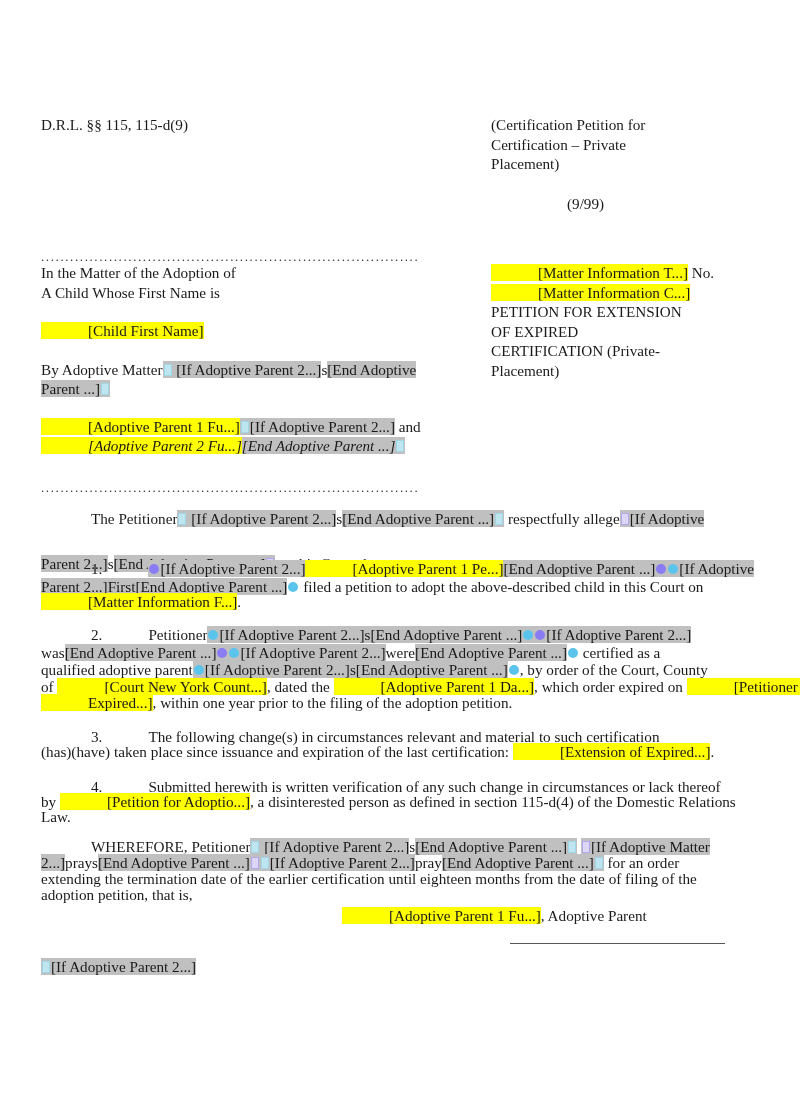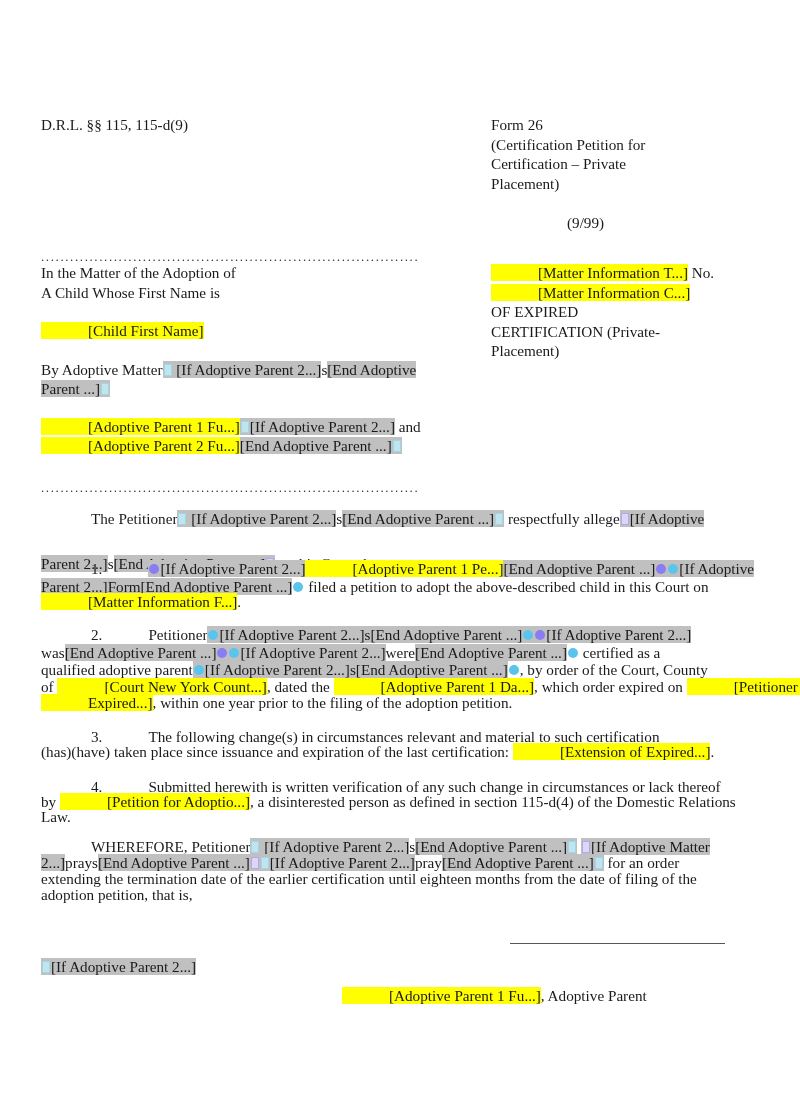--- a/index.html
+++ b/index.html
@@ -18,21 +18,20 @@
   .dots { position:absolute; white-space:nowrap; letter-spacing:1.6px; color:#333; font-size:13px; line-height:14px; }
   .sigline { position:absolute; border-top:1px solid #555; height:0; }
   .indent { display:inline-block; width:50px; }
   .tab { display:inline-block; width:46px; }
 </style>
 </head>
 <body>
 
 <div class="abs" style="left:41px;top:115px;">D.R.L. §§ 115, 115-d(9)</div>
 <div class="blk" style="left:491px;top:115px;width:260px;">
-  <div>Form 26</div>
   <div>(Certification Petition for</div>
   <div>Certification – Private</div>
   <div>Placement)</div>
   <div style="padding-left:76px;margin-top:20px;">(9/99)</div>
 </div>
 
 <div class="dots" style="left:41px;top:250px;">..............................................................................</div>
 
 <div class="abs" style="left:41px;top:263px;">In the Matter of the Adoption of</div>
 <div class="abs" style="left:41px;top:283px;">A Child Whose First Name is</div>
@@ -41,46 +40,47 @@
 <div class="abs" style="left:41px;top:360px;">
   <span>By Adoptive Matter</span><span class="hl-g"><span class="mk sq-cyan"></span> <span>[If Adoptive Parent 2...]</span></span><span>s</span><span class="hl-g">[End Adoptive</span>
 </div>
 <div class="abs" style="left:41px;top:379px;">
   <span class="hl-g"><span>Parent ...]</span><span class="mk sq-cyan"></span></span>
 </div>
 
 <div class="abs" style="left:41px;top:417px;">
   <span class="hl-y">[Adoptive Parent 1 Fu...]</span><span class="hl-g"><span class="mk sq-cyan"></span><span>[If Adoptive Parent 2...]</span></span><span> and</span>
 </div>
-<div class="abs" style="left:41px;top:436px;">
+<div class="abs" style="left:41px;top:436px;font-style:italic;">
   <span class="hl-y">[Adoptive Parent 2 Fu...]</span><span class="hl-g"><span>[End Adoptive Parent ...]</span><span class="mk sq-cyan"></span></span>
 </div>
 
 <div class="dots" style="left:41px;top:481px;">..............................................................................</div>
 
 <div class="blk" style="left:491px;top:263px;width:260px;">
   <div style="white-space:nowrap;"><span class="hl-y">[Matter Information T...]</span><span> No.</span></div>
   <div style="white-space:nowrap;"><span class="hl-y">[Matter Information C...]</span></div>
+  <div>PETITION FOR EXTENSION</div>
   <div>OF EXPIRED</div>
   <div>CERTIFICATION (Private-</div>
   <div>Placement)</div>
 </div>
 
 <div class="abs" style="left:41px;top:509px;">
   <span class="indent"></span><span>The Petitioner</span><span class="hl-g"><span class="mk sq-cyan"></span> <span>[If Adoptive Parent 2...]</span></span><span>s</span><span class="hl-g"><span>[End Adoptive Parent ...]</span><span class="mk sq-cyan"></span></span><span> respectfully allege</span><span class="hl-g"><span class="mk sq-violet"></span><span>[If Adoptive</span></span>
 </div>
 <div class="abs" style="left:41px;top:554px;">
   <span class="hl-g">Parent 2...]</span><span>s</span><span class="hl-g"><span>[End Adoptive Parent ...]</span><span class="mk sq-violet"></span></span><span> to this Court that:</span>
 </div>
 
 <div class="abs" style="left:41px;top:559px;">
   <span class="indent"></span><span>1.</span><span class="tab"></span><span class="hl-g"><span class="dot violet"></span><span>[If Adoptive Parent 2...]</span></span><span class="hl-y">[Adoptive Parent 1 Pe...]</span><span class="hl-g"><span>[End Adoptive Parent ...]</span><span class="dot violet"></span><span class="dot cyan"></span><span>[If Adoptive</span></span>
 </div>
 <div class="abs" style="left:41px;top:577px;">
-  <span class="hl-g"><span>Parent 2...]</span><span>Form</span><span>[End Adoptive Parent ...]</span></span><span class="dot cyan"></span><span> filed a petition to adopt the above-described child in this Court on</span>
+  <span class="hl-g"><span>Parent 2...]</span><span>First</span><span>[End Adoptive Parent ...]</span></span><span class="dot cyan"></span><span> filed a petition to adopt the above-described child in this Court on</span>
 </div>
 <div class="abs" style="left:41px;top:592px;">
   <span class="hl-y">[Matter Information F...]</span><span>.</span>
 </div>
 
 <div class="abs" style="left:41px;top:625px;">
   <span class="indent"></span><span>2.</span><span class="tab"></span><span>Petitioner</span><span class="hl-g"><span class="dot cyan"></span><span>[If Adoptive Parent 2...]</span><span>s</span><span>[End Adoptive Parent ...]</span><span class="dot cyan"></span><span class="dot violet"></span><span>[If Adoptive Parent 2...]</span></span>
 </div>
 <div class="abs" style="left:41px;top:643px;">
   <span>was</span><span class="hl-g"><span>[End Adoptive Parent ...]</span><span class="dot violet"></span><span class="dot cyan"></span><span>[If Adoptive Parent 2...]</span></span><span>were</span><span class="hl-g">[End Adoptive Parent ...]</span><span class="dot cyan"></span><span> certified as a</span>
@@ -113,18 +113,18 @@
 <div class="abs" style="left:41px;top:837px;">
   <span class="indent"></span><span>WHEREFORE, Petitioner</span><span class="hl-g"><span class="mk sq-cyan"></span> <span>[If Adoptive Parent 2...]</span></span><span>s</span><span class="hl-g"><span>[End Adoptive Parent ...]</span><span class="mk sq-cyan"></span></span> <span class="hl-g"><span class="mk sq-violet"></span><span>[If Adoptive Matter</span></span>
 </div>
 <div class="abs" style="left:41px;top:853px;">
   <span class="hl-g">2...]</span><span>prays</span><span class="hl-g"><span>[End Adoptive Parent ...]</span><span class="mk sq-violet"></span><span class="mk sq-cyan"></span><span>[If Adoptive Parent 2...]</span></span><span>pray</span><span class="hl-g"><span>[End Adoptive Parent ...]</span><span class="mk sq-cyan"></span></span><span> for an order</span>
 </div>
 <div class="abs" style="left:41px;top:869px;">extending the termination date of the earlier certification until eighteen months from the date of filing of the</div>
 <div class="abs" style="left:41px;top:885px;">adoption petition, that is,</div>
 
 <div class="sigline" style="left:510px;top:943px;width:215px;"></div>
-<div class="abs" style="left:342px;top:986px;text-align:center;">
+<div class="abs" style="left:342px;top:906px;text-align:center;">
   <span class="hl-y">[Adoptive Parent 1 Fu...]</span><span>, Adoptive Parent</span>
 </div>
 <div class="abs" style="left:41px;top:957px;">
   <span class="hl-g"><span class="mk sq-cyan"></span><span>[If Adoptive Parent 2...]</span></span>
 </div>
 
 </body></html>

